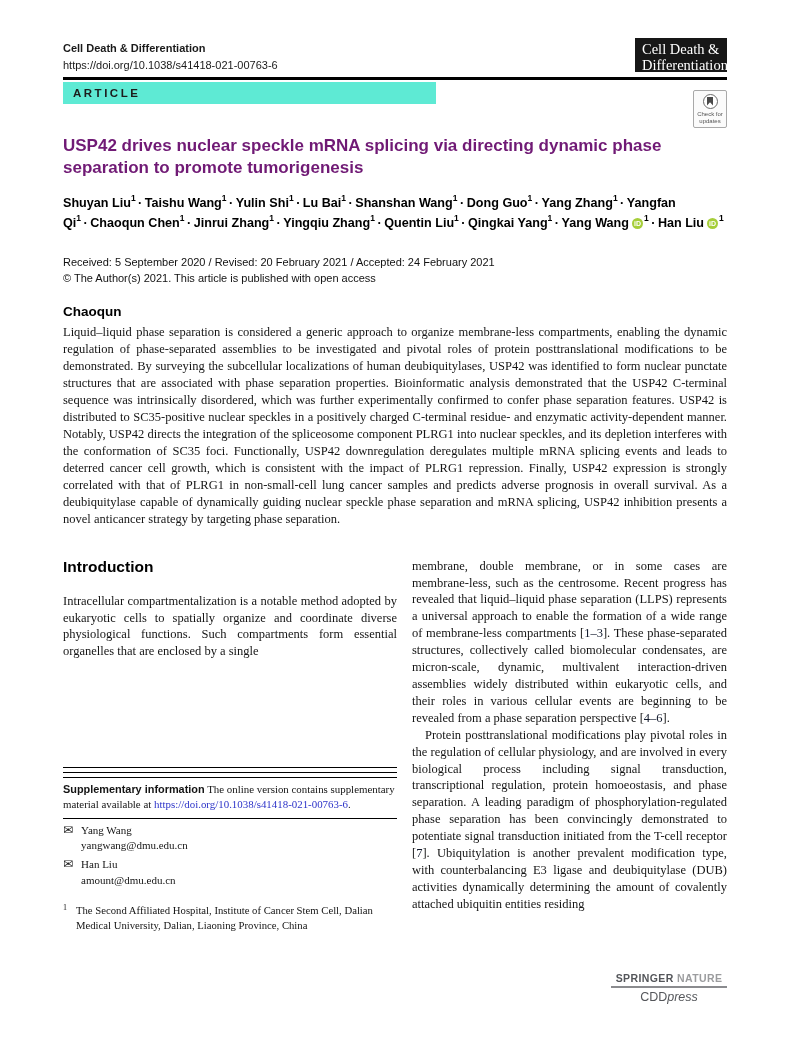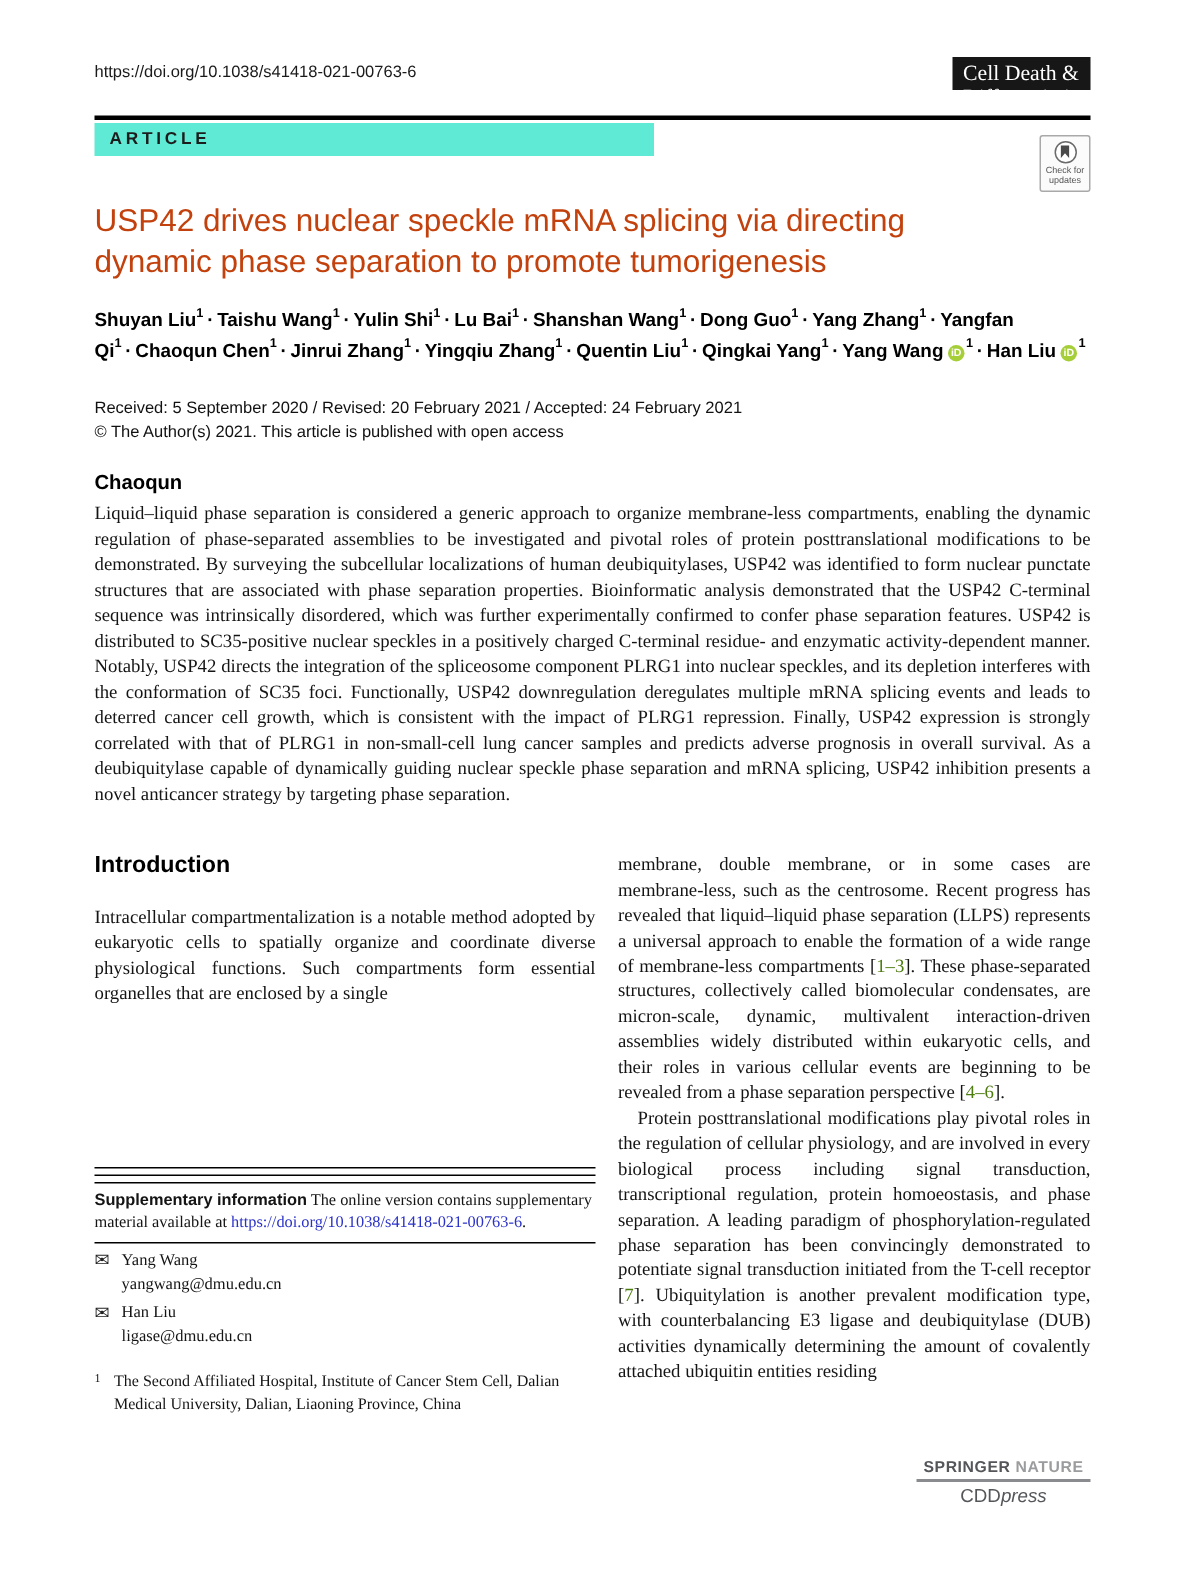--- a/index.html
+++ b/index.html
@@ -5,42 +5,42 @@
   * { margin:0; padding:0; box-sizing:border-box; }
   html,body { width:793px; height:1054px; background:#ffffff; }
   body { position:relative; font-family:"Liberation Serif", serif; color:#141414; overflow:hidden; }
   .page { position:absolute; left:63px; top:38px; width:664px; }
 
   
   .header-row { display:flex; justify-content:space-between; align-items:flex-start; height:36px; }
   .journal-meta { font-family:"Liberation Sans", sans-serif; font-size:11px; line-height:1.5; color:#1a1a1a; padding-top:2px; }
   .journal-meta .jname { font-weight:600; }
   .logo-box { background:#171717; color:#fff; font-family:"Liberation Serif", serif;
-              font-size:14.5px; line-height:1.12; padding:3px 7px 4px 7px; width:92px; height:22px; }
+              font-size:14.5px; line-height:1.12; padding:3px 7px 4px 7px; width:92px; height:34px; }
 
   .top-rule { height:3px; background:#000; margin-top:3px; }
   .article-bar { margin-top:2px; width:373px; height:22px; background:#5eead4;
                  display:flex; align-items:center; padding-left:10px; }
   .article-bar span { font-family:"Liberation Sans", sans-serif; font-weight:bold; font-size:11.5px;
                       letter-spacing:2.5px; color:#1c1c1c; }
 
   
   .check-badge { position:absolute; right:0; top:52px; width:34px; height:38px; background:#fbfbfb;
                  border:1px solid #a9a9a9; border-radius:2px; display:flex; flex-direction:column;
                  align-items:center; justify-content:center; gap:2px; cursor:pointer; }
   .check-circle { width:15px; height:15px; border:1.5px solid #6b6b6b; border-radius:50%;
                   display:flex; align-items:center; justify-content:center; background:#fff; }
   .check-bookmark { width:6px; height:9px; background:#4a4a4a;
                     clip-path:polygon(0 0,100% 0,100% 100%,50% 62%,0 100%); }
   .check-text { font-family:"Liberation Sans", sans-serif; font-size:6px; line-height:1.15;
                 color:#555; text-align:center; }
 
   
-  .paper-title { margin-top:31px; font-family:"Liberation Sans", sans-serif; font-weight:normal;
-                 font-size:21px; line-height:1.28; color:#c2410c; width:92%; }
+  .paper-title { margin-top:31px; font-family:"Liberation Sans", sans-serif; font-weight:bold;
+                 font-size:17px; line-height:1.28; color:#701a75; width:92%; }
   .author-list { margin-top:14px; font-family:"Liberation Sans", sans-serif; font-weight:bold;
                  font-size:12.6px; line-height:1.62; color:#000; }
   .author-list sup { font-size:8.5px; position:relative; top:-1px; }
   .author-dot { margin:0 2.5px; }
   .orcid-badge { display:inline-block; width:11px; height:11px; border-radius:50%; background:#a6ce39;
                  color:#fff; font-size:7px; font-weight:bold; text-align:center; line-height:11px;
                  margin:0 1px 0 3px; vertical-align:1px; font-family:"Liberation Sans", sans-serif; cursor:pointer; }
 
   .dates-line { margin-top:22px; font-family:"Liberation Sans", sans-serif; font-size:11px; color:#111; }
   .copyright-line { margin-top:4px; font-family:"Liberation Sans", sans-serif; font-size:11px; color:#111; }
@@ -51,21 +51,21 @@
   .abstract-text { margin-top:5px; font-size:12.5px; line-height:17px; text-align:justify; color:#141414; }
 
   
   .columns { margin-top:30px; display:flex; gap:15px; height:376px; }
   .col-left { width:334px; display:flex; flex-direction:column; }
   .col-right { width:315px; }
   .section-head { font-family:"Liberation Sans", sans-serif; font-weight:bold; font-size:15.5px;
                   color:#000; margin-bottom:17px; }
   .body-par { font-size:12.5px; line-height:16.9px; text-align:justify; color:#141414; }
   .body-par.indent { text-indent:13px; }
-  .ref-link { color:#4d7c0f; cursor:pointer;font-family:Liberation Serif, serif; }
+  .ref-link { color:#0f172a; cursor:pointer;font-family:Liberation Serif, serif; }
 
   
   .footnotes { margin-top:auto; }
   .fn-rule { border:none; border-top:1.6px solid #000; margin:0 0 4px 0; }
   .fn-text { font-size:10.9px; line-height:1.38; margin-bottom:5px; color:#141414; }
   .supp-label { font-family:"Liberation Sans", sans-serif; font-weight:bold; }
   .doi-link { color:#2b32c8; cursor:pointer; }
   .contacts { margin-top:4px; }
   .contact-row { display:flex; gap:8px; font-size:11px; line-height:1.45; margin-bottom:3px; }
   .env-icon { font-family:"DejaVu Sans", sans-serif; font-size:12px; color:#222; line-height:1.2; }
@@ -83,20 +83,21 @@
   .sn-bottom { margin-top:2px; font-size:12.5px; color:#54565a; }
   .sn-press { font-style:italic; }
 </style>
 </head>
 <body>
 
 <div class="page">
 
   <div class="header-row">
     <div class="journal-meta">
+      <div class="jname">Cell Death &amp; Differentiation</div>
       <div>https://doi.org/10.1038/s41418-021-00763-6</div>
     </div>
     <div class="logo-box">
       <div>Cell Death &amp;</div>
       <div>Differentiation</div>
     </div>
   </div>
 
   <div class="top-rule"></div>
 
@@ -146,21 +147,21 @@
             <span class="env-icon">✉</span>
             <span>
               <span>Yang Wang</span><br>
               <span class="contact-email">yangwang@dmu.edu.cn</span>
             </span>
           </div>
           <div class="contact-row">
             <span class="env-icon">✉</span>
             <span>
               <span>Han Liu</span><br>
-              <span class="contact-email">ligase@dmu.edu.cn</span>
+              <span class="contact-email">amount@dmu.edu.cn</span>
             </span>
           </div>
         </div>
 
         <div class="affiliation">
           <span class="aff-sup">1</span>
           <span>The Second Affiliated Hospital, Institute of Cancer Stem Cell, Dalian Medical University, Dalian, Liaoning Province, China</span>
         </div>
       </div>
     </div>

